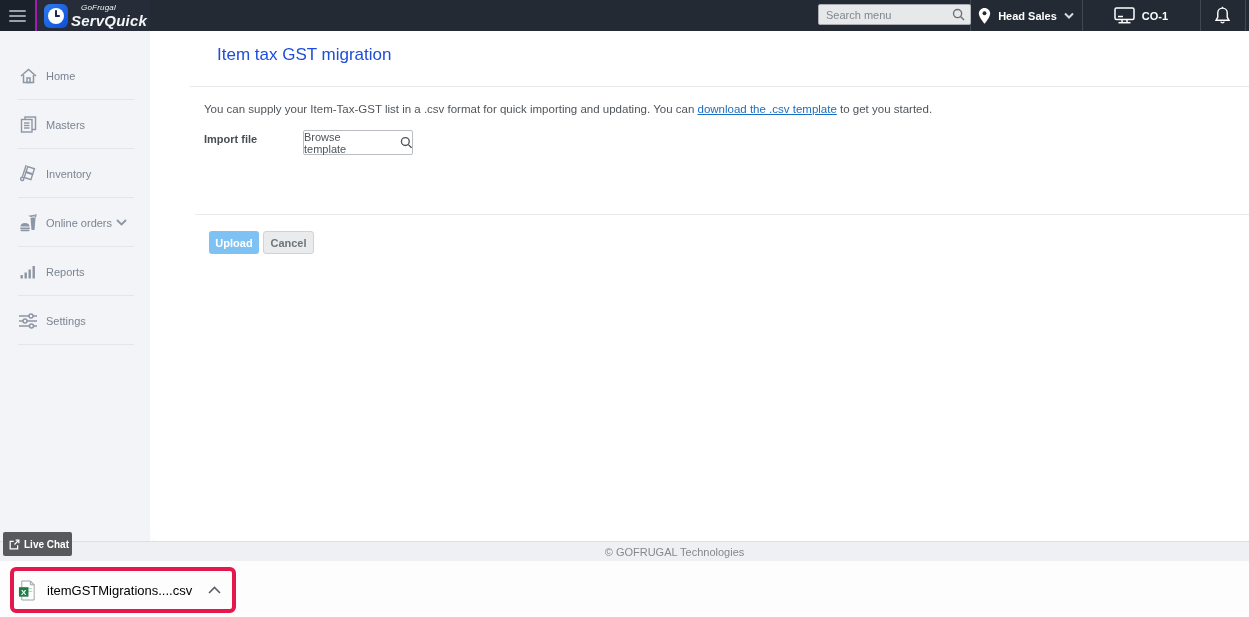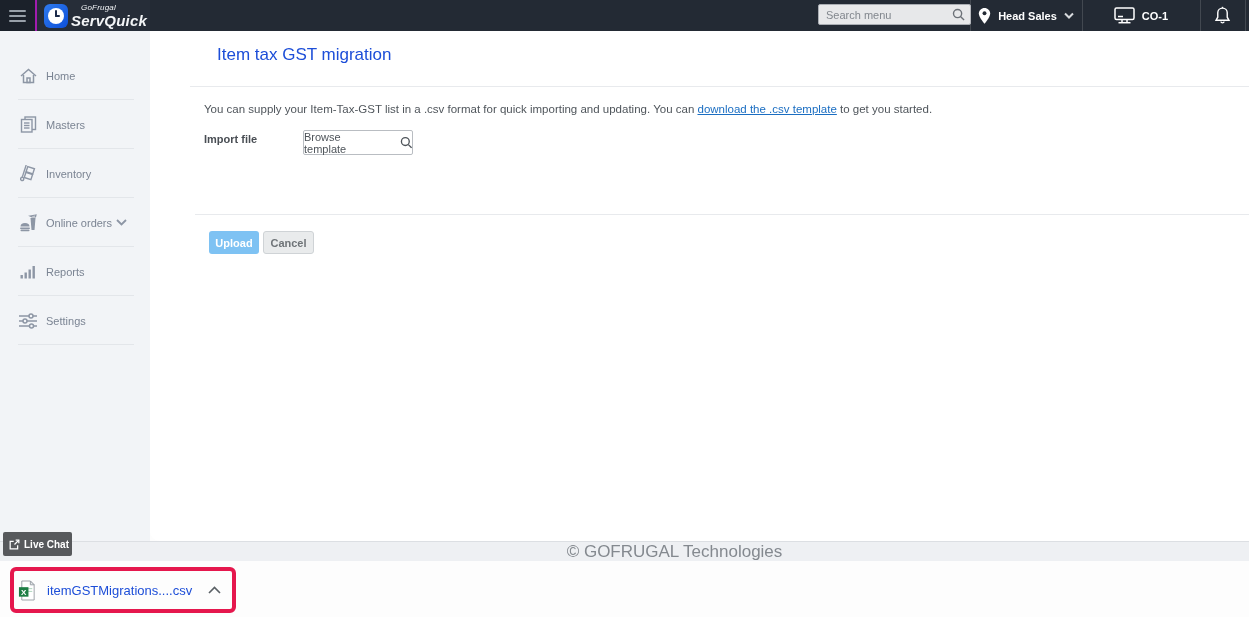--- a/index.html
+++ b/index.html
@@ -64,26 +64,26 @@
   .divider-2 { position:absolute; left:45px; right:0; top:183px; height:1px; background:#e8eaed; }
   .upload-btn { position:absolute; left:59px; top:200px; width:50px; height:23px; background:#7ec2f3; border:none;
                 border-radius:3px; color:#fff; font-size:11px; font-weight:700; font-family:"Liberation Sans",sans-serif; cursor:pointer; }
   .cancel-btn { position:absolute; left:113px; top:200px; width:51px; height:23px; background:#e9ebec;
                 border:1px solid #cfd3d6; border-radius:3px; color:#6f7478; font-size:11px; font-weight:700;
                 font-family:"Liberation Sans",sans-serif; cursor:pointer; }
 
   
   .footer { position:absolute; left:0; right:0; top:541px; height:20px; background:#eef0f3; border-top:1px solid #dcdfe3;
             display:flex; align-items:center; justify-content:center; padding-left:150px; padding-right:50px;
-            font-size:17px; color:#84898f; }
+            font-size:11px; color:#84898f; }
   .shelf { position:absolute; left:0; right:0; top:561px; height:56px; background:#fdfdfd; }
   .dl-highlight { position:absolute; left:10px; top:6px; width:226px; height:46px;
                   border:4px solid #e5174d; border-radius:6px; }
   .dl-item { position:absolute; left:18px; top:10px; height:38px; display:flex; align-items:center; cursor:pointer; }
-  .dl-name { margin-left:10px; font-size:13px; color:#1d4ed8; }
+  .dl-name { margin-left:10px; font-size:13px; color:#000000; }
   .dl-chevron { margin-left:16px; display:flex; color:#5a6065; }
 </style>
 </head>
 <body>
 
 <div class="screen">
 
   <header class="topbar">
     <div class="hamburger">
       <span></span>

